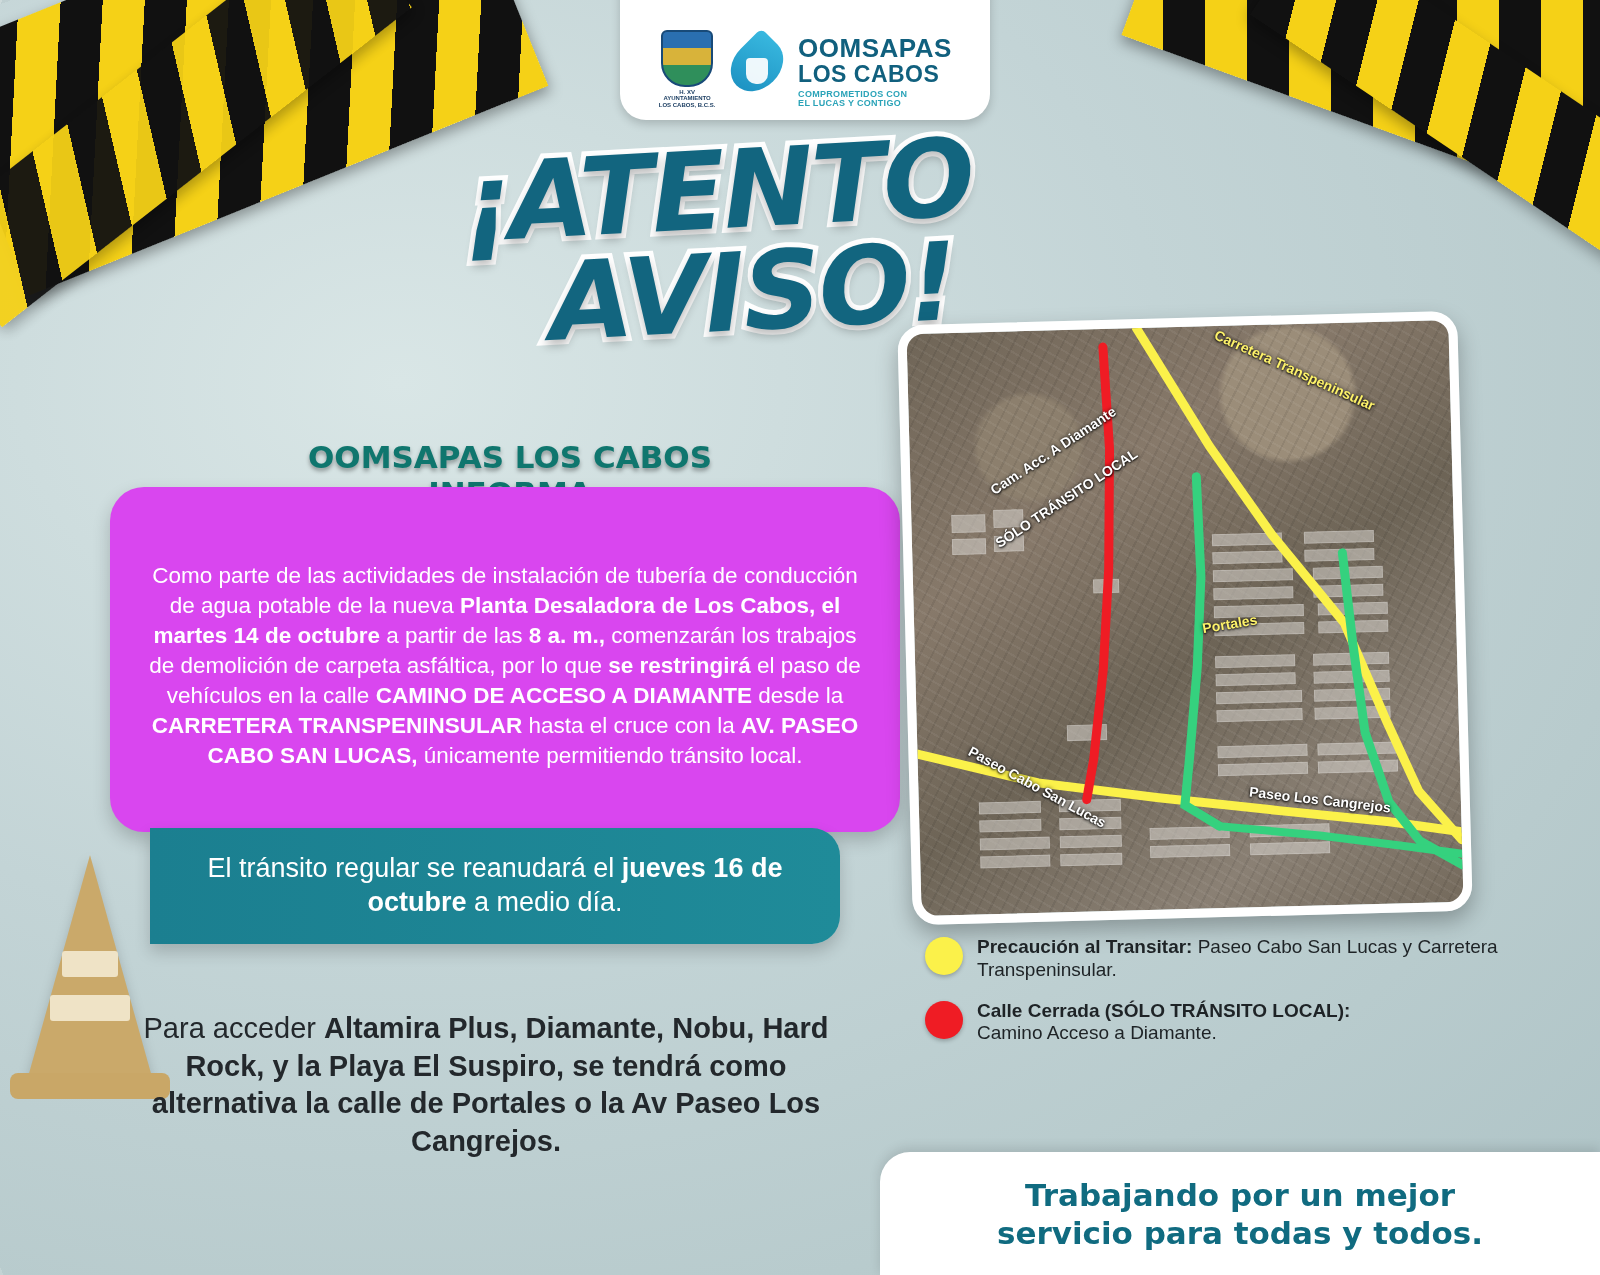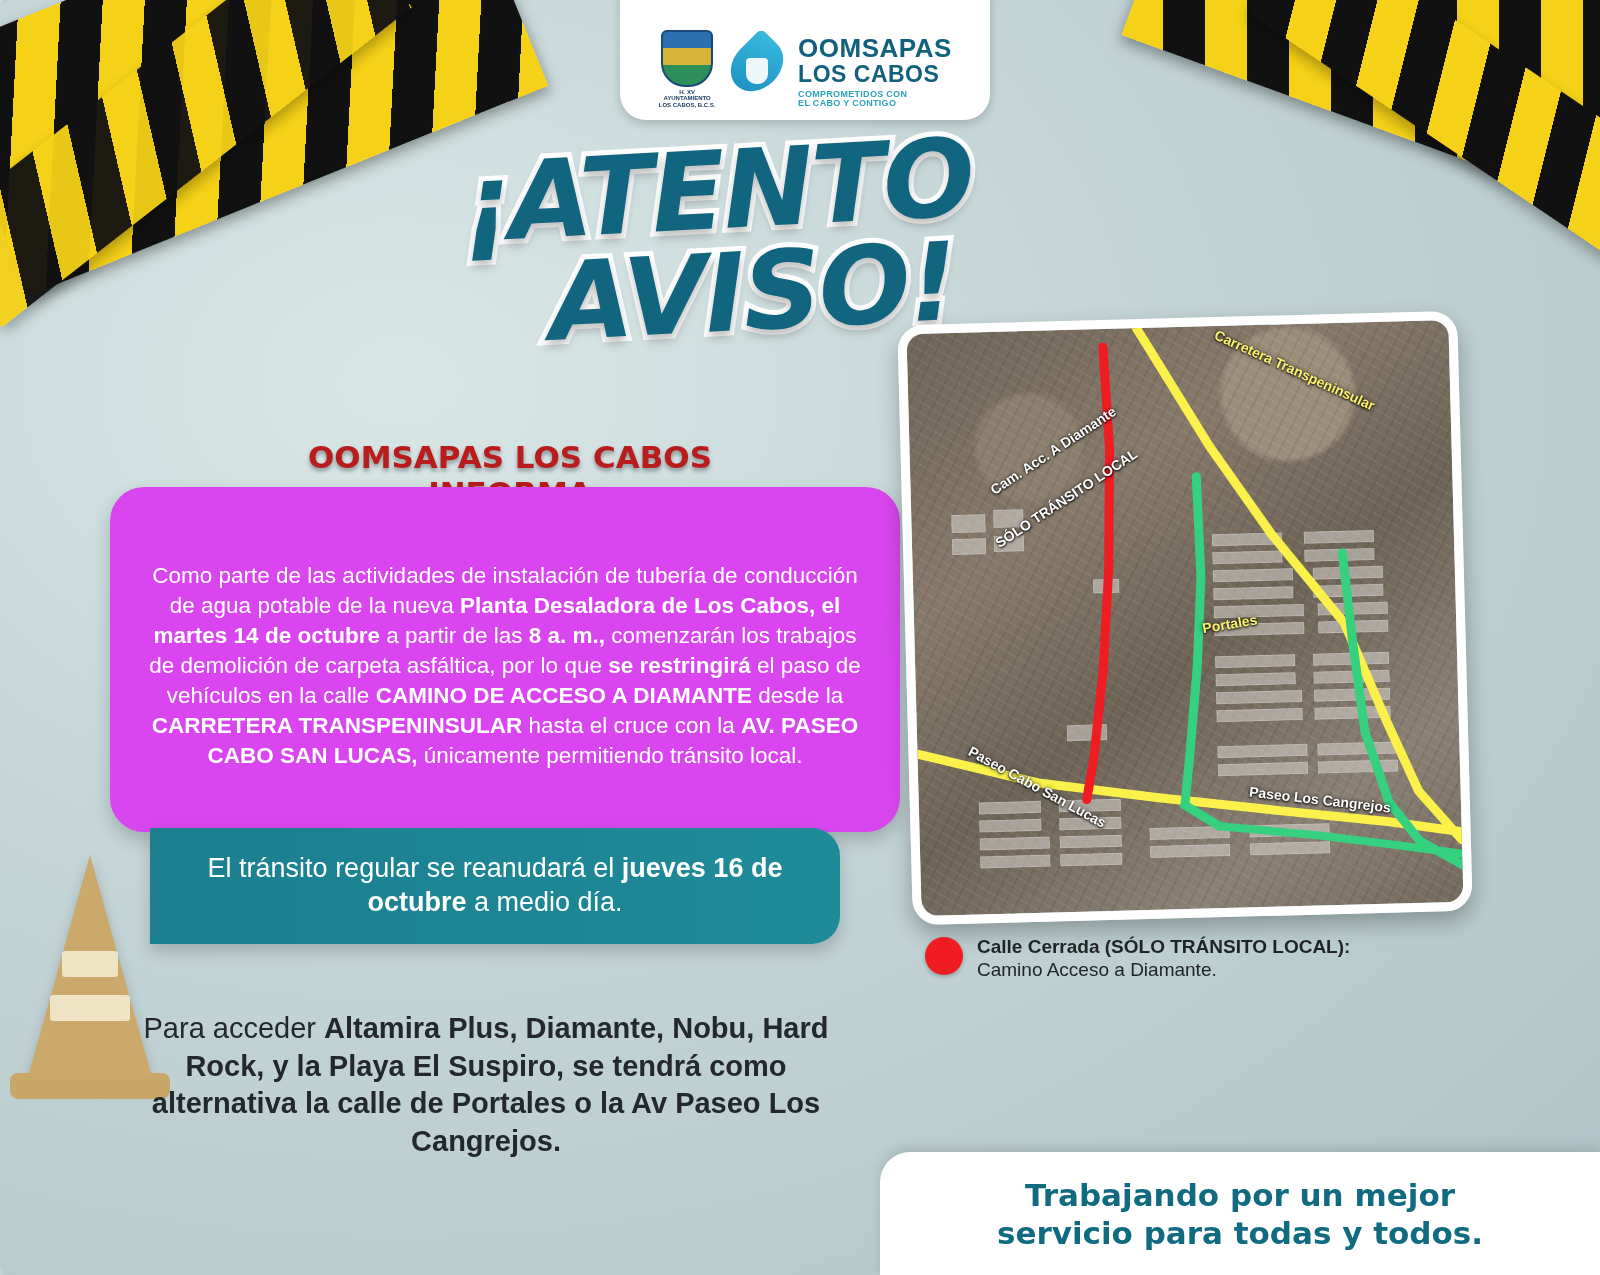--- a/index.html
+++ b/index.html
@@ -104,21 +104,21 @@
     paint-order:stroke fill;
     text-shadow:0 6px 10px rgba(0,0,0,.25);
     letter-spacing:-2px;
   }
   .headline .l1{font-size:108px;line-height:.95;}
   .headline .l2{font-size:108px;line-height:.95;margin-left:60px;}
 
   .subhead{
     position:absolute;left:230px;top:440px;width:560px;text-align:center;
     font-family:"DejaVu Sans", sans-serif;font-weight:bold;font-size:31px;
-    color:#b91c1c;line-height:1.15;
+    color:#0f766e;line-height:1.15;
     text-shadow:0 3px 4px rgba(0,0,0,.35);
   }
 
   
   .maroon{
     position:absolute;left:110px;top:487px;width:790px;height:345px;
     background:#d946ef;border-radius:34px;
     box-shadow:0 8px 18px rgba(0,0,0,.2);
   }
   .maroon p{
@@ -233,21 +233,21 @@
     <div class="crest-txt">H. XV AYUNTAMIENTO LOS CABOS, B.C.S.</div>
   </div>
   <div class="drop">
     <div class="drop-shape"></div>
     <div class="drop-hands"></div>
   </div>
   <div class="logo-text">
     <span class="l1">OOMSAPAS</span>
     <span class="l2">LOS CABOS</span>
     <span class="l3">COMPROMETIDOS CON</span>
-    <span class="l4">EL CABO Y CONTIGO</span>
+    <span class="l4">EL LUCAS Y CONTIGO</span>
   </div>
 </div>
 
 <div class="headline">
   <div class="ln l1">¡ATENTO</div>
   <div class="ln l2">AVISO!</div>
 </div>
 
 <div class="subhead">
   <div>OOMSAPAS LOS CABOS</div>
@@ -343,20 +343,26 @@
       <div class="maplabel" style="left:72px;top:160px;transform:rotate(-32deg);">SÓLO TRÁNSITO LOCAL</div>
       <div class="maplabel y" style="left:288px;top:290px;transform:rotate(-8deg);">Portales</div>
       <div class="maplabel" style="left:42px;top:448px;transform:rotate(30deg);">Paseo Cabo San Lucas</div>
       <div class="maplabel" style="left:330px;top:468px;transform:rotate(8deg);">Paseo Los Cangrejos</div>
     </div>
   </div>
 </div>
 
 <div class="legend">
   <div class="leg-row">
+    <div class="dot yellow"></div>
+    <div class="leg-txt">
+      <b>Precaución al Transitar:</b><span> Paseo Cabo San Lucas y Carretera Transpeninsular.</span>
+    </div>
+  </div>
+  <div class="leg-row">
     <div class="dot red"></div>
     <div class="leg-txt">
       <b>Calle Cerrada (SÓLO TRÁNSITO LOCAL):</b><br><span> Camino Acceso a Diamante.</span>
     </div>
   </div>
 </div>
 
 <div class="footer">
   <p>
     <span>Trabajando por un mejor</span><br>

